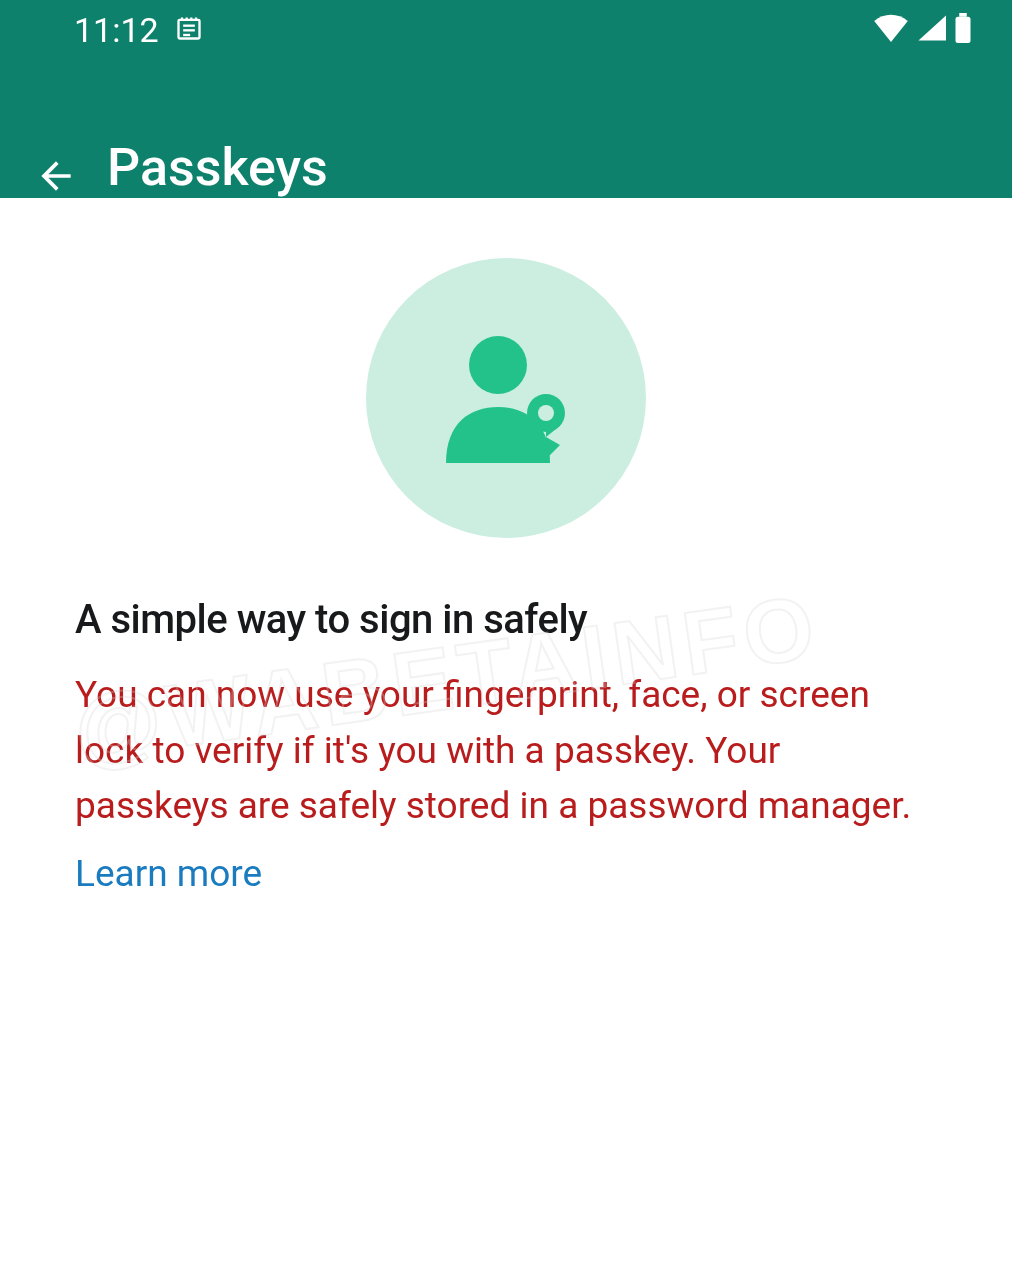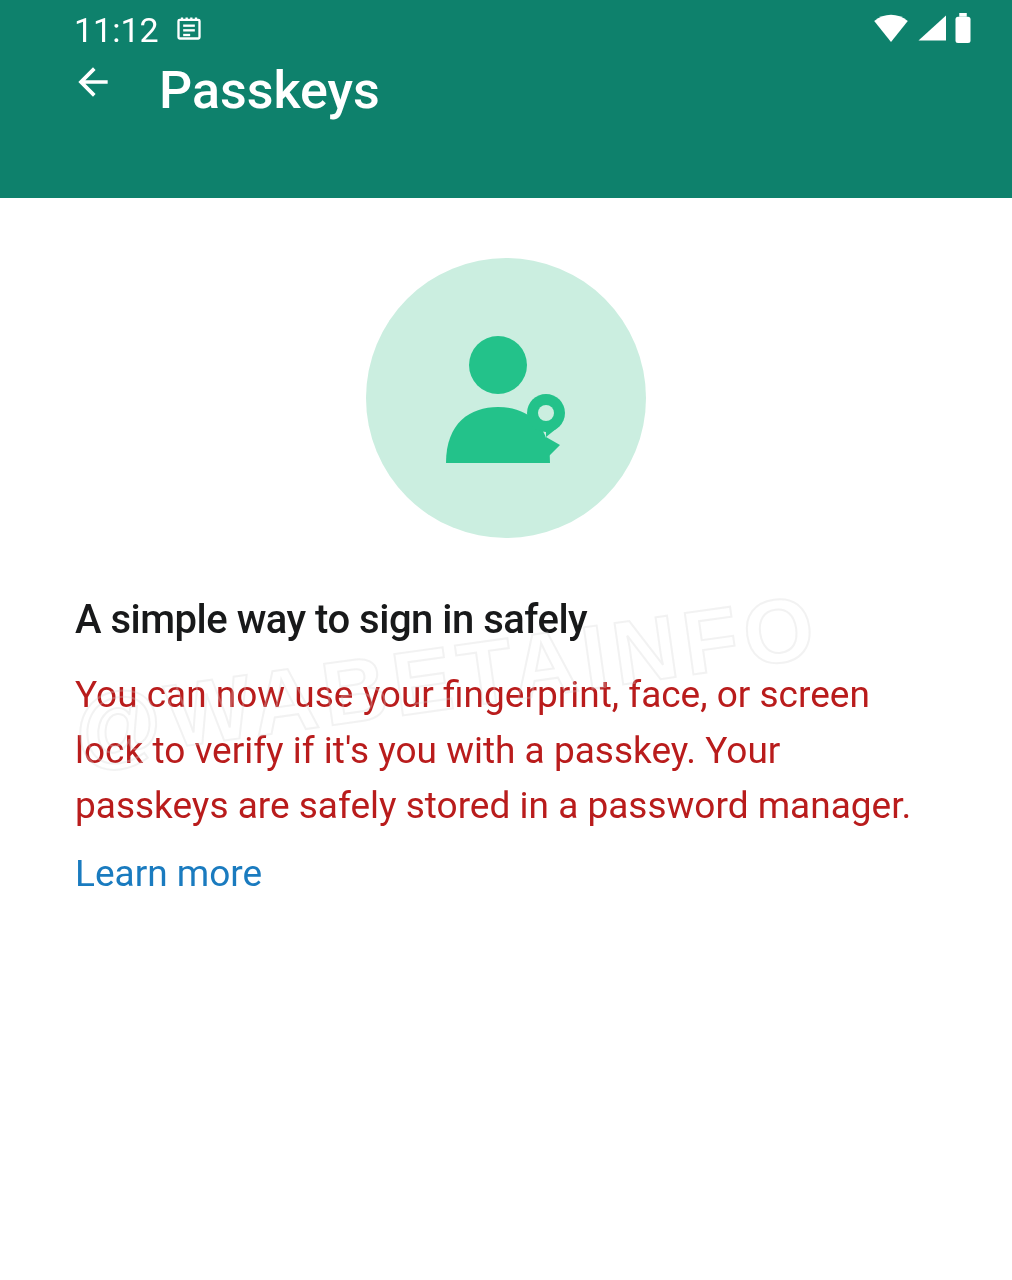--- a/index.html
+++ b/index.html
@@ -39,23 +39,23 @@
       font-weight: 400;
     }
     .status-right {
       display: flex;
       align-items: center;
       gap: 8px;
     }
     .appbar {
       height: 138px;
       display: flex;
-      align-items: flex-start;
-      padding: 0 71px;
-      gap: 44px;
+      align-items: flex-end;
+      padding: 0 34px;
+      gap: 29px;
     }
     .back-arrow {
       display: flex;
       align-items: center;
       justify-content: center;
     }
     .appbar-title {
       color: #ffffff;
       font-size: 52px;
       font-weight: 500;

